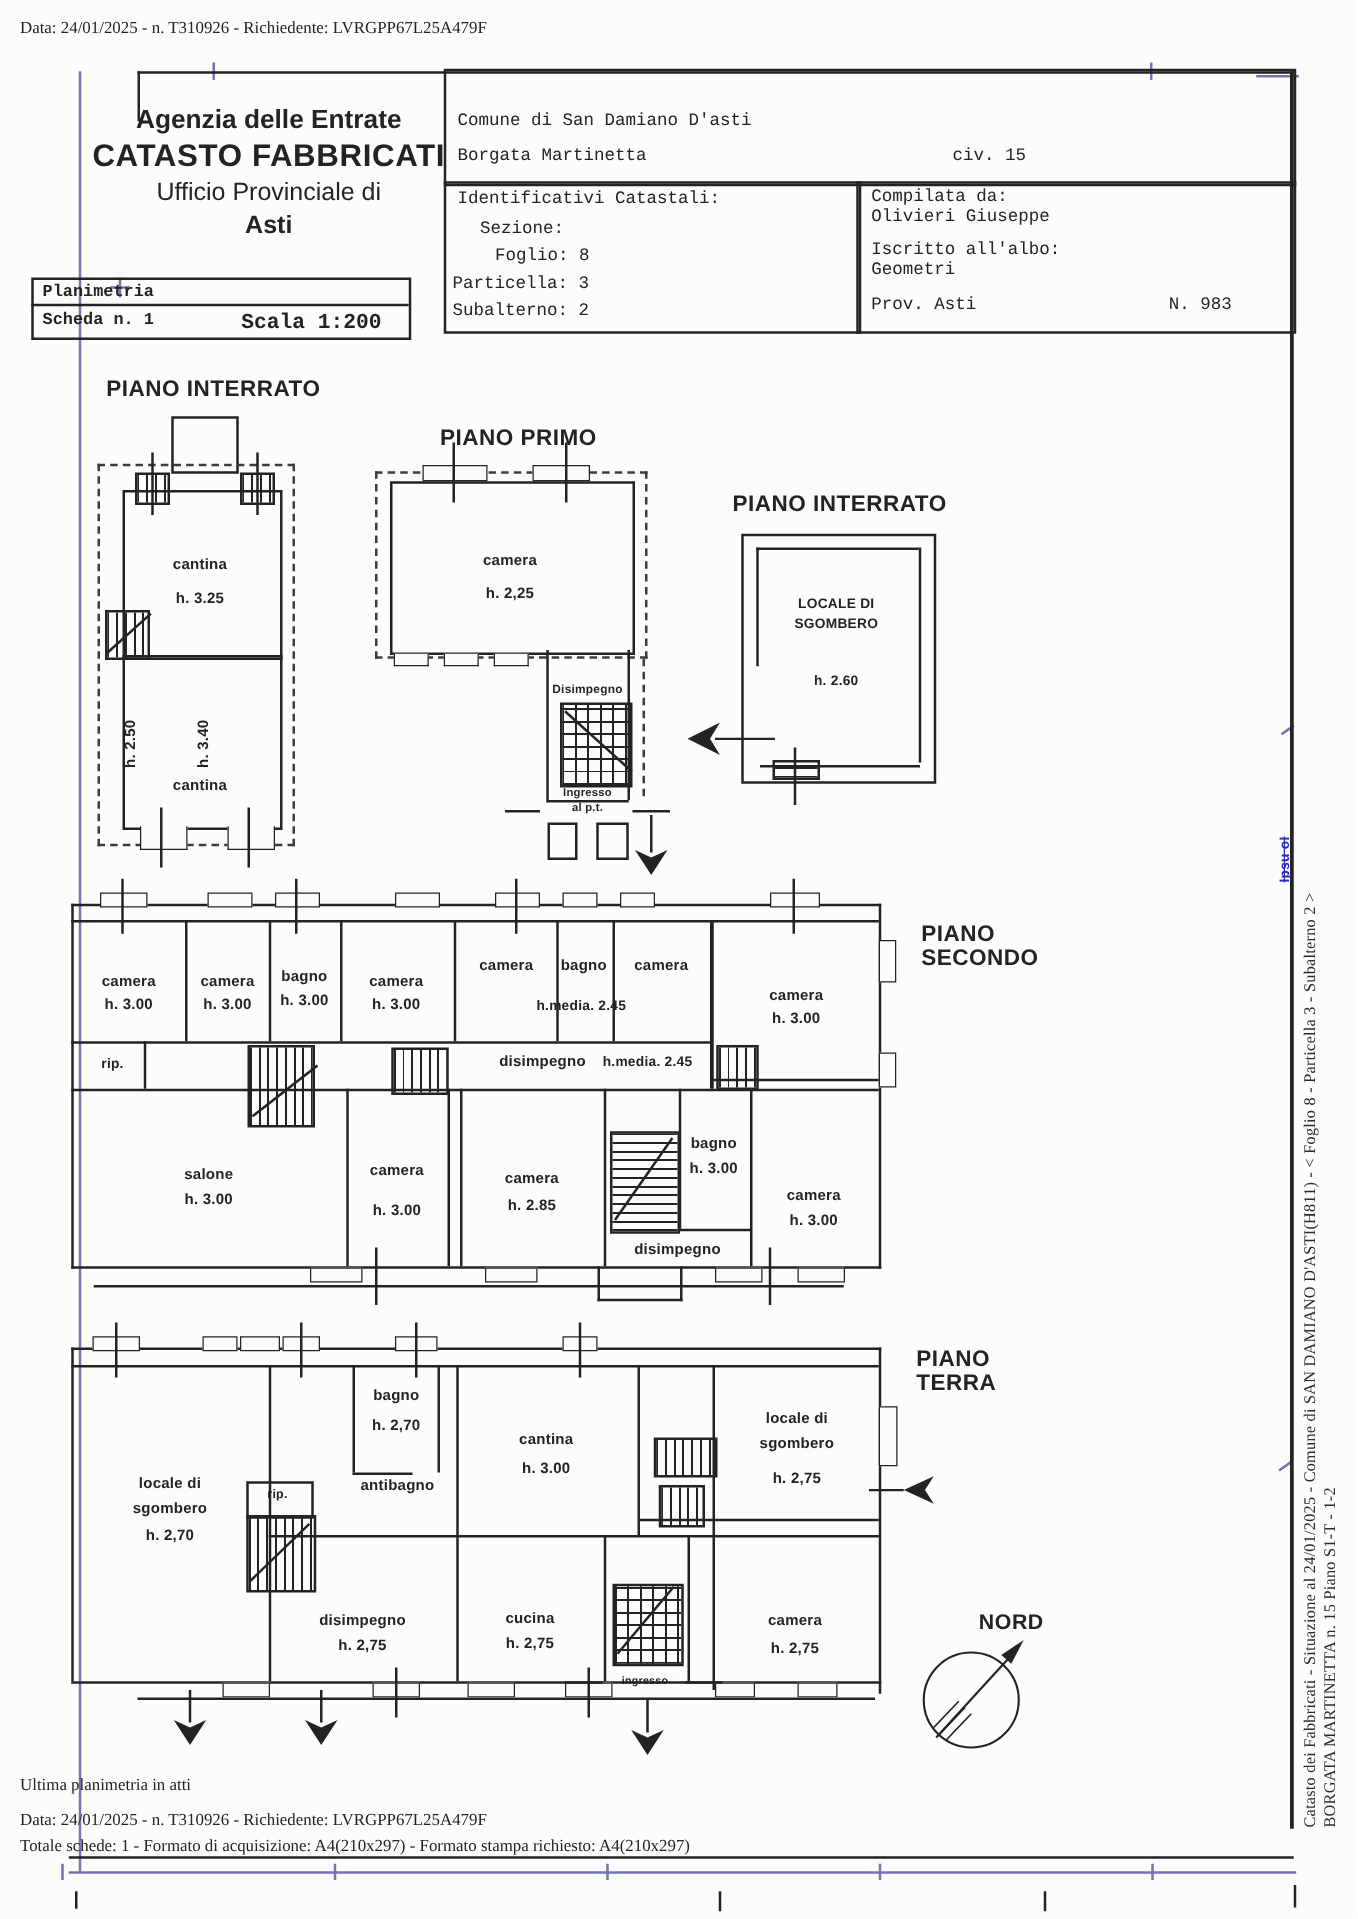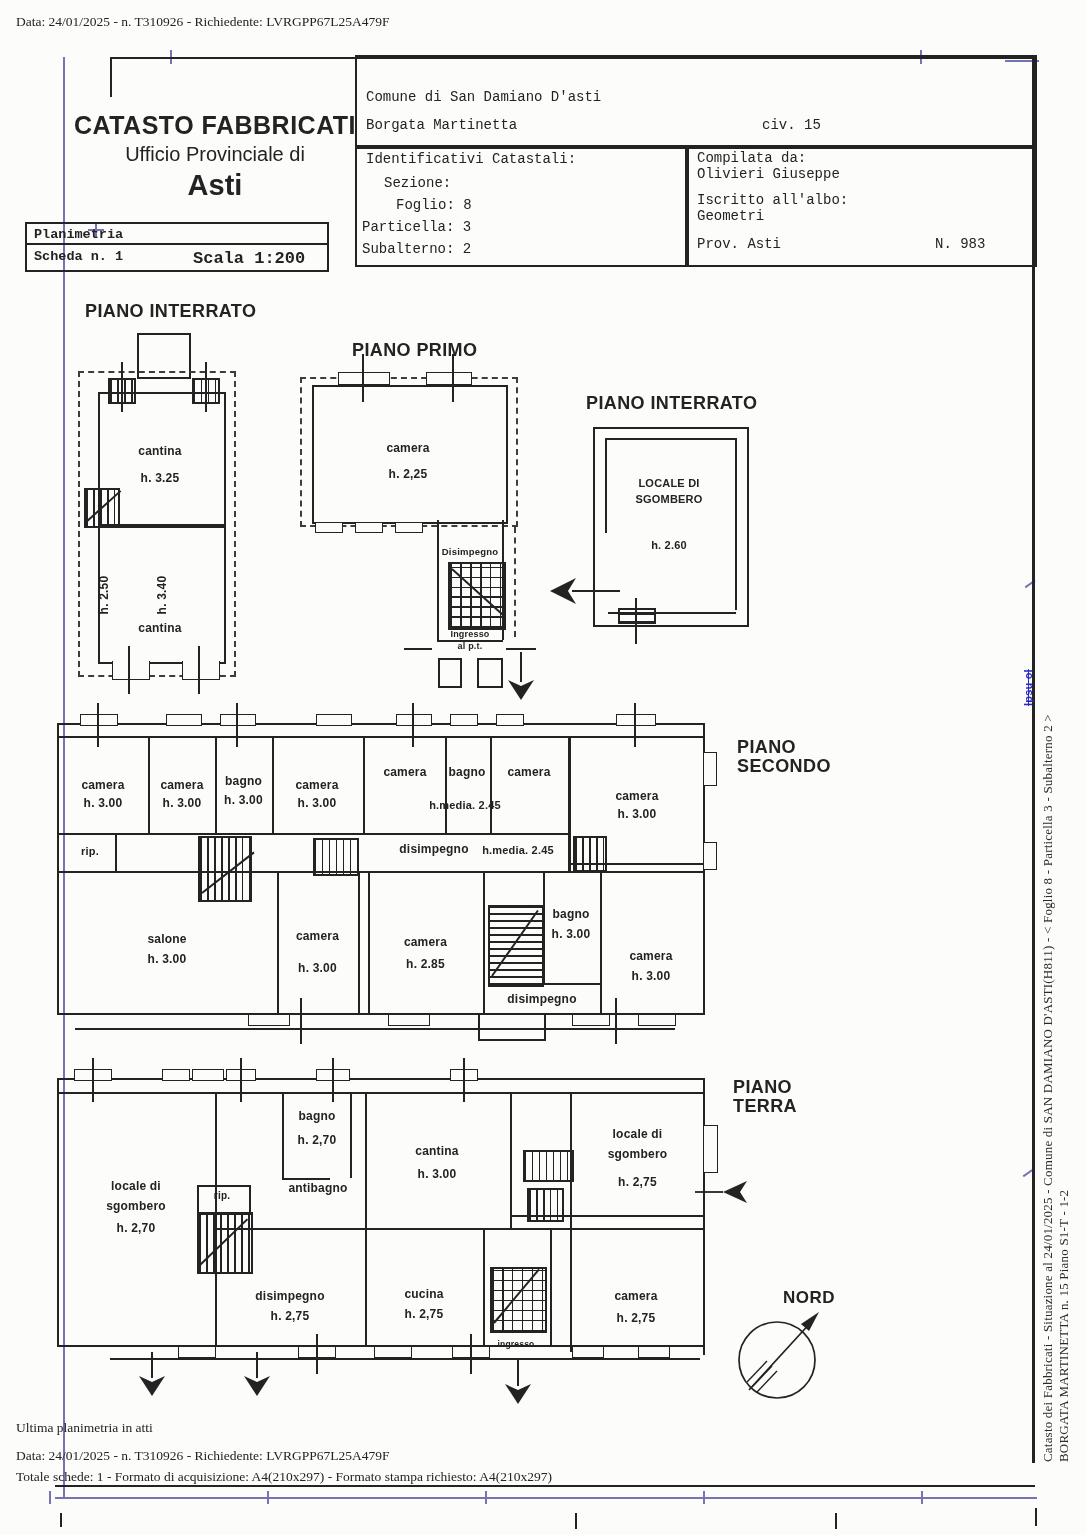--- a/index.html
+++ b/index.html
@@ -51,23 +51,24 @@
   <div class="vl" style="left:575px;top:1513px;height:16px"></div>
   <div class="vl" style="left:835px;top:1513px;height:16px"></div>
   <div class="vl" style="left:60px;top:1513px;height:14px"></div>
   <div class="vl" style="left:1035px;top:1508px;height:18px"></div>
 
   <div class="hl" style="left:110px;top:57px;width:925px"></div>
   <div class="vl" style="left:110px;top:57px;height:40px"></div>
   <div class="vl" style="left:1032px;top:57px;width:3px;height:1406px"></div>
   <div class="hl" style="left:55px;top:1485px;width:980px"></div>
 
+  <div class="a" style="left:70px;top:84px;width:290px;text-align:center;font-weight:700;font-size:21px">Agenzia delle Entrate</div>
   <div class="a" style="left:70px;top:111px;width:290px;text-align:center;font-weight:700;font-size:25px;letter-spacing:.5px">CATASTO FABBRICATI</div>
   <div class="a" style="left:70px;top:143px;width:290px;text-align:center;font-weight:400;font-size:20px">Ufficio Provinciale di</div>
-  <div class="a" style="left:70px;top:169px;width:290px;text-align:center;font-weight:700;font-size:29px">Asti</div>
+  <div class="a" style="left:70px;top:169px;width:290px;text-align:center;font-weight:700;font-size:20px">Asti</div>
 
   <div class="box" style="left:25px;top:222px;width:300px;height:46px"></div>
   <div class="hl" style="left:25px;top:243px;width:302px"></div>
   <div class="a mono" style="left:34px;top:227px;font-size:13.5px;font-weight:700">Planimetria</div>
   <div class="a mono" style="left:34px;top:249px;font-size:13.5px;font-weight:700">Scheda n. 1</div>
   <div class="a mono" style="left:193px;top:249px;font-size:17px;font-weight:700">Scala 1:200</div>
 
   <div class="box" style="left:355px;top:55px;width:678px;height:90px"></div>
   <div class="a mono" style="left:366px;top:89px;font-size:14px">Comune di San Damiano D'asti</div>
   <div class="a mono" style="left:366px;top:117px;font-size:14px">Borgata Martinetta</div>

